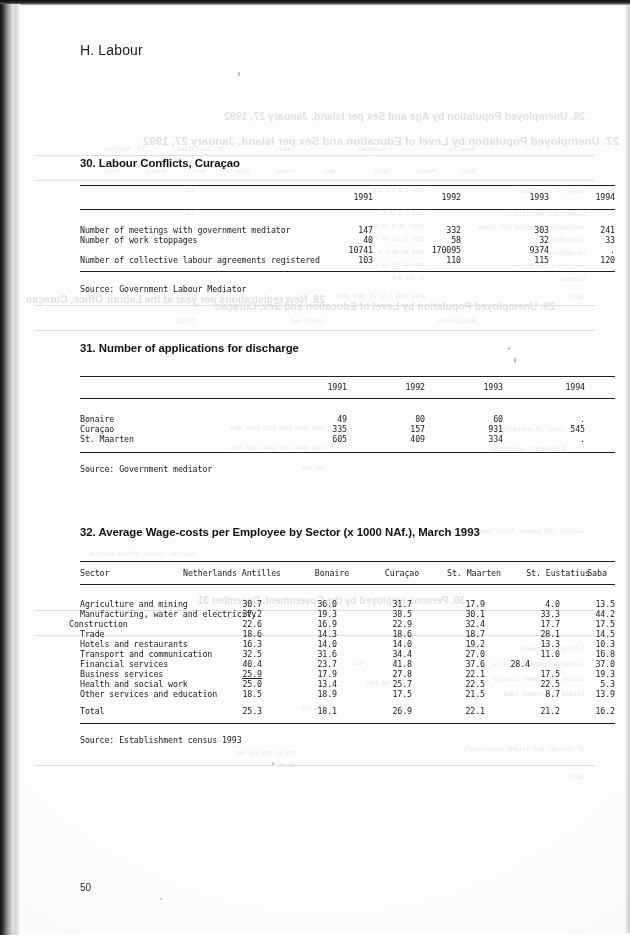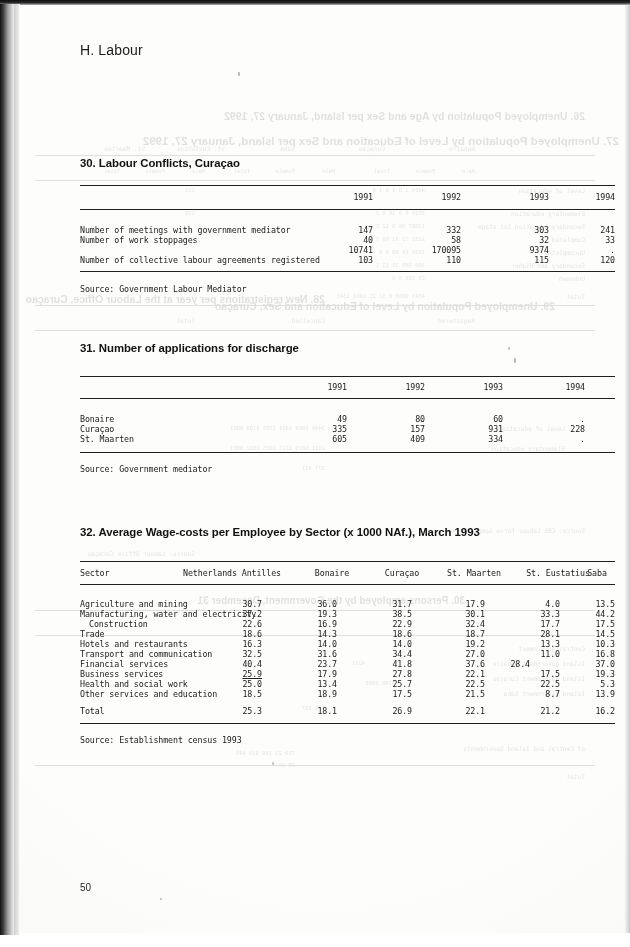--- a/index.html
+++ b/index.html
@@ -272,21 +272,21 @@
     <div class="abs mono" style="left:61px; top:409px;">Bonaire</div>
     <div class="abs mono col" style="left:280px; top:409px; width:48px;">49</div>
     <div class="abs mono col" style="left:358px; top:409px; width:48px;">80</div>
     <div class="abs mono col" style="left:436px; top:409px; width:48px;">60</div>
     <div class="abs mono col" style="left:518px; top:409px; width:48px;">.</div>
 
     <div class="abs mono" style="left:61px; top:419px;">Curaçao</div>
     <div class="abs mono col" style="left:280px; top:419px; width:48px;">335</div>
     <div class="abs mono col" style="left:358px; top:419px; width:48px;">157</div>
     <div class="abs mono col" style="left:436px; top:419px; width:48px;">931</div>
-    <div class="abs mono col" style="left:518px; top:419px; width:48px;">228</div>
+    <div class="abs mono col" style="left:518px; top:419px; width:48px;">545</div>
 
     <div class="abs mono" style="left:61px; top:429px;">St. Maarten</div>
     <div class="abs mono col" style="left:280px; top:429px; width:48px;">605</div>
     <div class="abs mono col" style="left:358px; top:429px; width:48px;">409</div>
     <div class="abs mono col" style="left:436px; top:429px; width:48px;">334</div>
     <div class="abs mono col" style="left:518px; top:429px; width:48px;">.</div>
 
     <div class="rule thick" style="left:61px; top:447px; width:535px;"></div>
 
     <div class="abs mono" style="left:61px; top:459px;">Source: Government mediator</div>
@@ -314,21 +314,21 @@
     <div class="abs mono col" style="left:558px; top:594px; width:38px;">13.5</div>
 
     <div class="abs mono" style="left:61px; top:604px;">Manufacturing, water and electricity</div>
     <div class="abs mono col" style="left:205px; top:604px; width:38px;">37.2</div>
     <div class="abs mono col" style="left:280px; top:604px; width:38px;">19.3</div>
     <div class="abs mono col" style="left:355px; top:604px; width:38px;">38.5</div>
     <div class="abs mono col" style="left:428px; top:604px; width:38px;">30.1</div>
     <div class="abs mono col" style="left:503px; top:604px; width:38px;">33.3</div>
     <div class="abs mono col" style="left:558px; top:604px; width:38px;">44.2</div>
 
-    <div class="abs mono" style="left:70px; top:614px;">Construction</div>
+    <div class="abs mono" style="left:50px; top:614px;">Construction</div>
     <div class="abs mono col" style="left:205px; top:614px; width:38px;">22.6</div>
     <div class="abs mono col" style="left:280px; top:614px; width:38px;">16.9</div>
     <div class="abs mono col" style="left:355px; top:614px; width:38px;">22.9</div>
     <div class="abs mono col" style="left:428px; top:614px; width:38px;">32.4</div>
     <div class="abs mono col" style="left:503px; top:614px; width:38px;">17.7</div>
     <div class="abs mono col" style="left:558px; top:614px; width:38px;">17.5</div>
 
     <div class="abs mono" style="left:61px; top:624px;">Trade</div>
     <div class="abs mono col" style="left:205px; top:624px; width:38px;">18.6</div>
     <div class="abs mono col" style="left:280px; top:624px; width:38px;">14.3</div>

